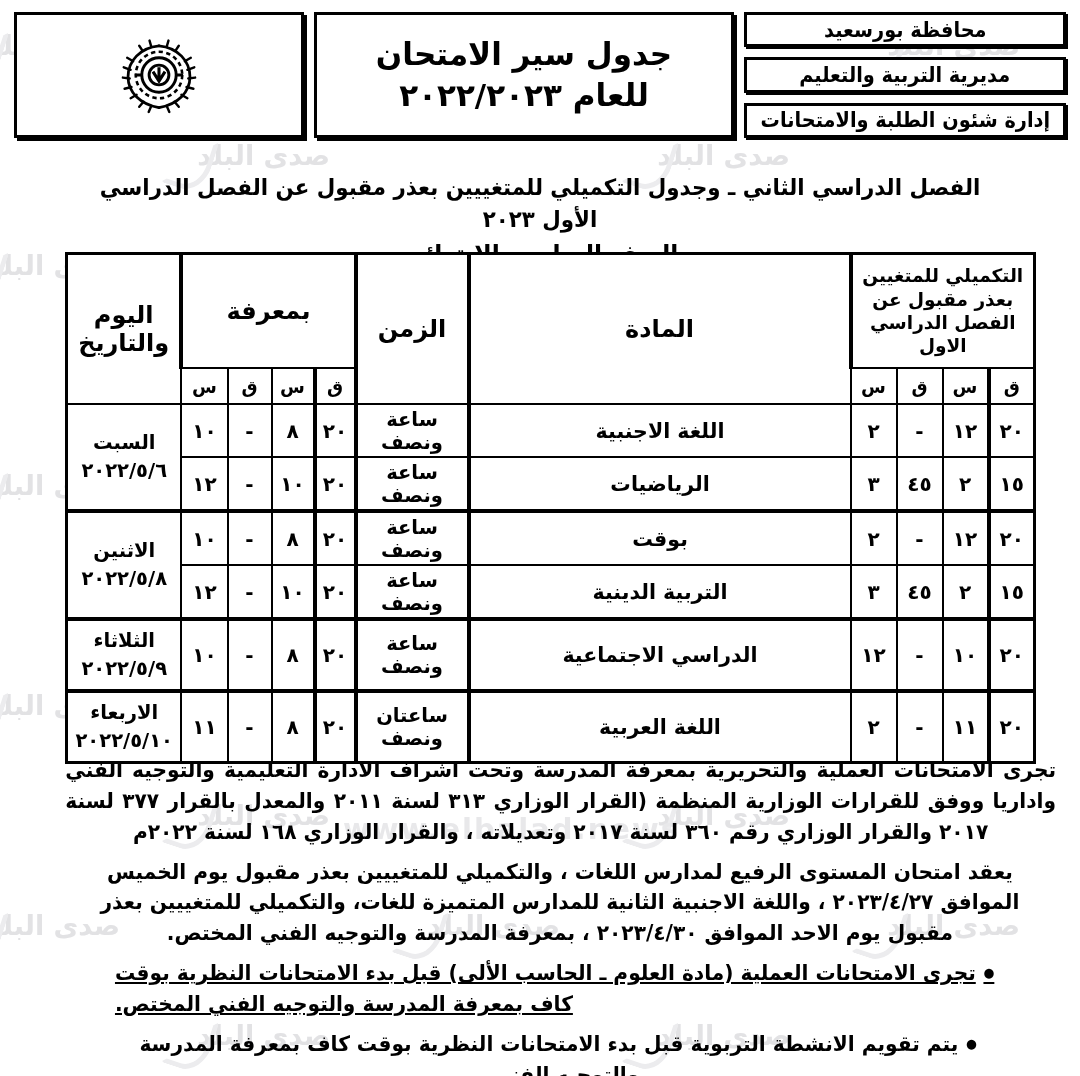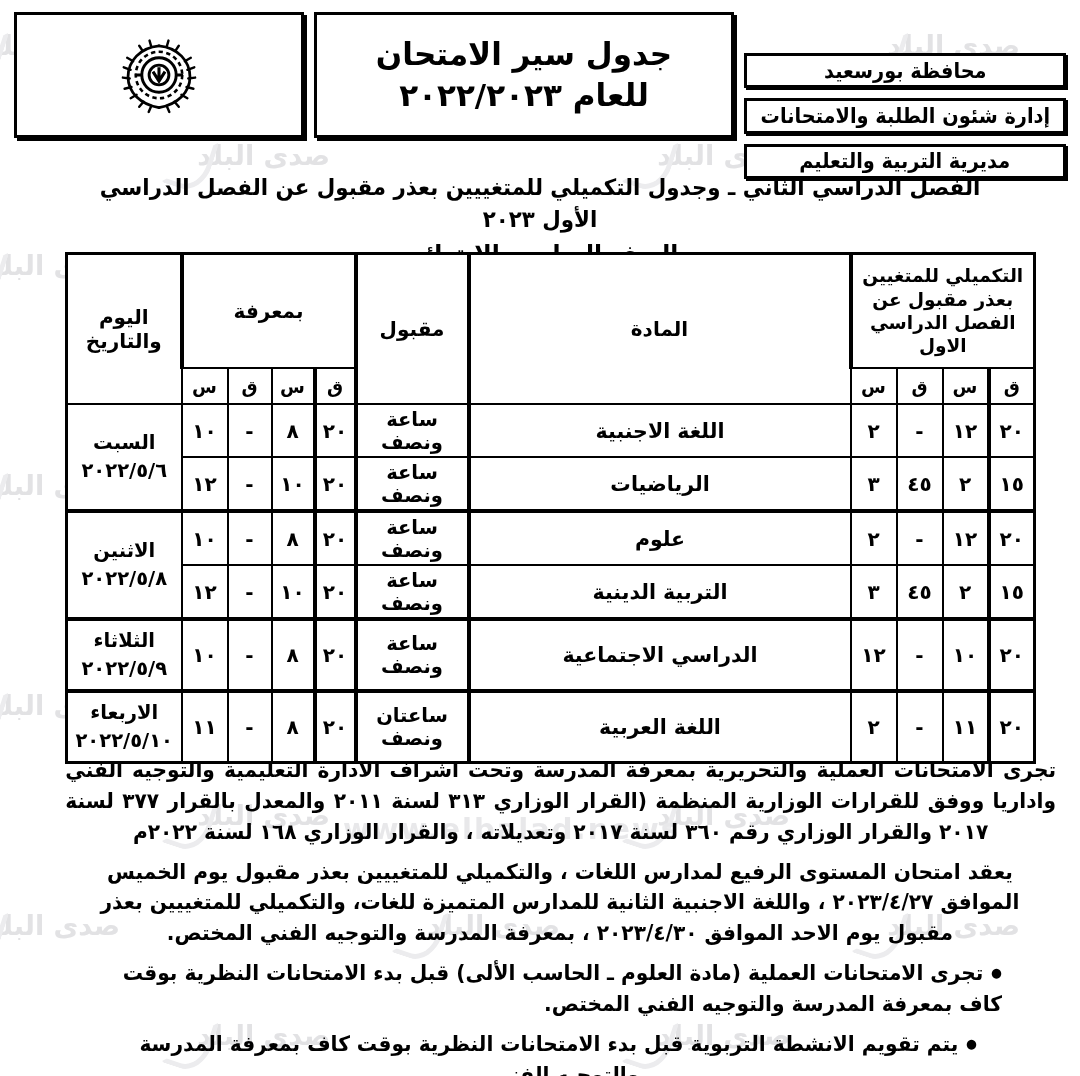--- a/index.html
+++ b/index.html
@@ -82,21 +82,20 @@
     justify-content: center;
     box-sizing: border-box;
   }
   .mast-right {
     width: 322px;
     height: 126px;
     display: flex;
     flex-direction: column;
     justify-content: space-between;
     gap: 10px;
-    margin-top: 41px;
   }
   .mast-right .mast-box {
     flex: 1;
     box-shadow: 2px 2px 0 #000;
   }
   .mast-right .mast-box span {
     font-size: 21px;
     font-weight: 700;
     transform: scaleX(0.92);
   }
@@ -165,21 +164,21 @@
     border: 2px solid #000;
     text-align: center;
     vertical-align: middle;
     font-weight: 700;
     background: #fff;
     padding: 0;
   }
   table.sched { border: 3px solid #000; }
 
   .th-main {
-    font-size: 20px;
+    font-size: 24px;
     height: 112px;
   }
   .th-block {
     font-size: 18.5px;
     line-height: 1.26;
     padding: 4px 6px;
   }
   .th-sub {
     font-size: 18px;
     height: 34px;
@@ -217,23 +216,24 @@
   .note-text {
     font-size: 21px;
     font-weight: 700;
     transform: scaleX(0.96);
     transform-origin: right center;
     display: block;
   }
   .note-a { text-align: justify; text-align-last: center; padding: 0 8px; }
   .note-b { text-align: center; padding: 0 26px; }
   .note-c {
-    text-align: right;
+    text-align: left;
     padding: 0 62px;
     font-size: 20.5px;
+    text-decoration: underline;
   }
   .note-d {
     text-align: center;
     padding: 0 70px;
     font-size: 20.5px;
   }
   .bullet-dot::before {
     content: "\25CF";
     font-size: 13px;
     margin-left: 8px;
@@ -310,24 +310,24 @@
 
 <div id="page">
 
   <div class="masthead">
 
     <div class="mast-right">
       <div class="mast-box">
         <span>محافظة بورسعيد</span>
       </div>
       <div class="mast-box">
-        <span>إدارة شئون الطلبة والامتحانات</span>
+        <span>مديرية التربية والتعليم</span>
       </div>
       <div class="mast-box">
-        <span>مديرية التربية والتعليم</span>
+        <span>إدارة شئون الطلبة والامتحانات</span>
       </div>
     </div>
 
     <div class="mast-box mast-center">
       <div class="title-line">جدول سير الامتحان</div>
       <div class="title-line">للعام ٢٠٢٢/٢٠٢٣</div>
     </div>
 
     <div class="mast-box mast-left">
       <div class="emblem">
@@ -372,21 +372,21 @@
         <col style="width:41px">
           <col style="width:43px">
           <col style="width:44px">
           <col style="width:46px">
         <col style="width:115px">
       </colgroup>
       <thead>
         <tr>
           <th class="th-main th-block sep-left-thick" colspan="4">التكميلي للمتغيين بعذر مقبول عن الفصل الدراسي الاول</th>
           <th class="th-main sep-left-thick" rowspan="2">المادة</th>
-          <th class="th-main sep-left-thick" rowspan="2">مقبول</th>
+          <th class="th-main sep-left-thick" rowspan="2">الزمن</th>
           <th class="th-main sep-left-thick" colspan="4">بمعرفة</th>
           <th class="th-main" rowspan="2">اليوم والتاريخ</th>
         </tr>
         <tr>
           <th class="th-sub sep-left-thick">ق</th>
           <th class="th-sub">س</th>
           <th class="th-sub">ق</th>
           <th class="th-sub">س</th>
           <th class="th-sub sep-left-thick">ق</th>
           <th class="th-sub">س</th>
@@ -421,21 +421,21 @@
             <td class="cell-num sep-left-thick">٢٠</td>
             <td class="cell-num">١٠</td>
             <td class="cell-num">-</td>
             <td class="cell-num">١٢</td>
           </tr>
           <tr>
             <td class="cell-num sep-thick sep-left-thick">٢٠</td>
             <td class="cell-num sep-thick">١٢</td>
             <td class="cell-num sep-thick">-</td>
             <td class="cell-num sep-thick">٢</td>
-            <td class="cell-subject sep-thick sep-left-thick">علوم</td>
+            <td class="cell-subject sep-thick sep-left-thick">بوقت</td>
             <td class="cell-dur sep-thick sep-left-thick">ساعة ونصف</td>
             <td class="cell-num sep-thick sep-left-thick">٢٠</td>
             <td class="cell-num sep-thick">٨</td>
             <td class="cell-num sep-thick">-</td>
             <td class="cell-num sep-thick">١٠</td>
             <td class="cell-day sep-thick" rowspan="2">
               <div>الاثنين</div>
               <div>٢٠٢٢/٥/٨</div>
             </td>
           </tr>

